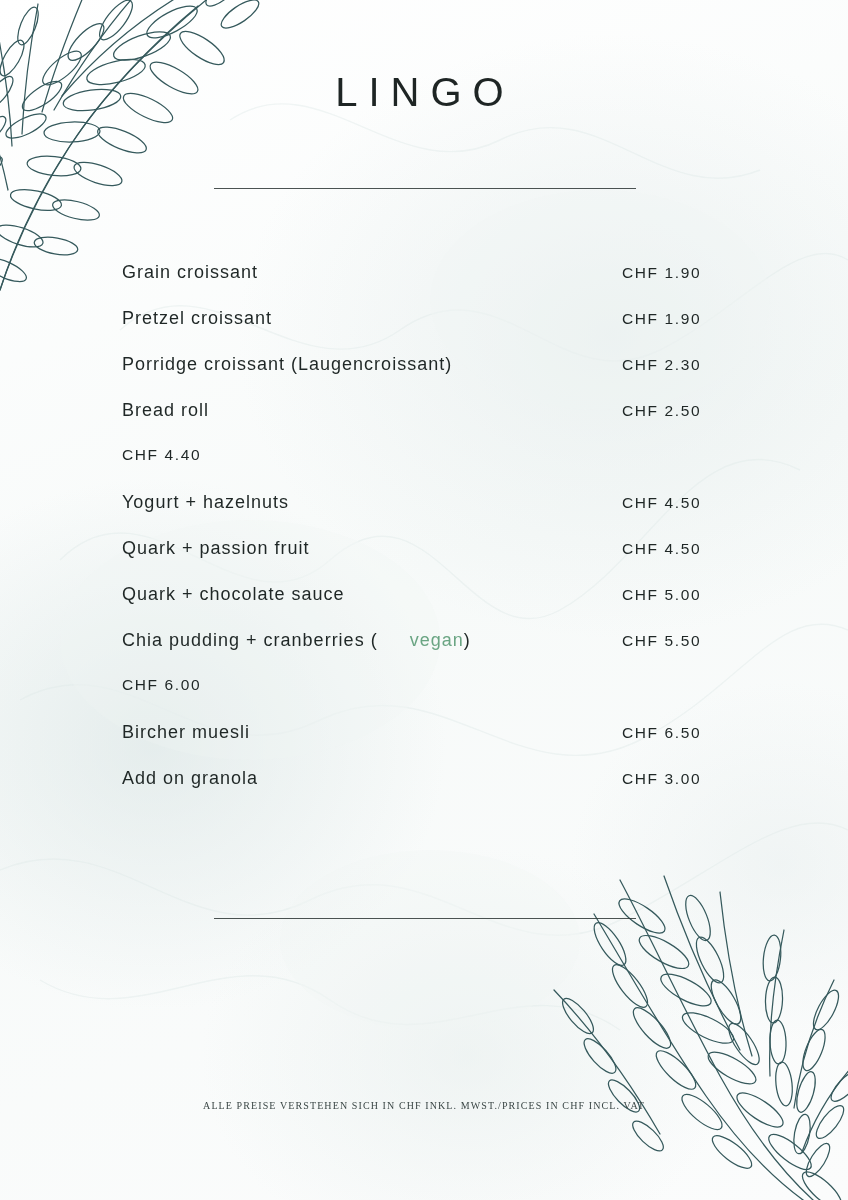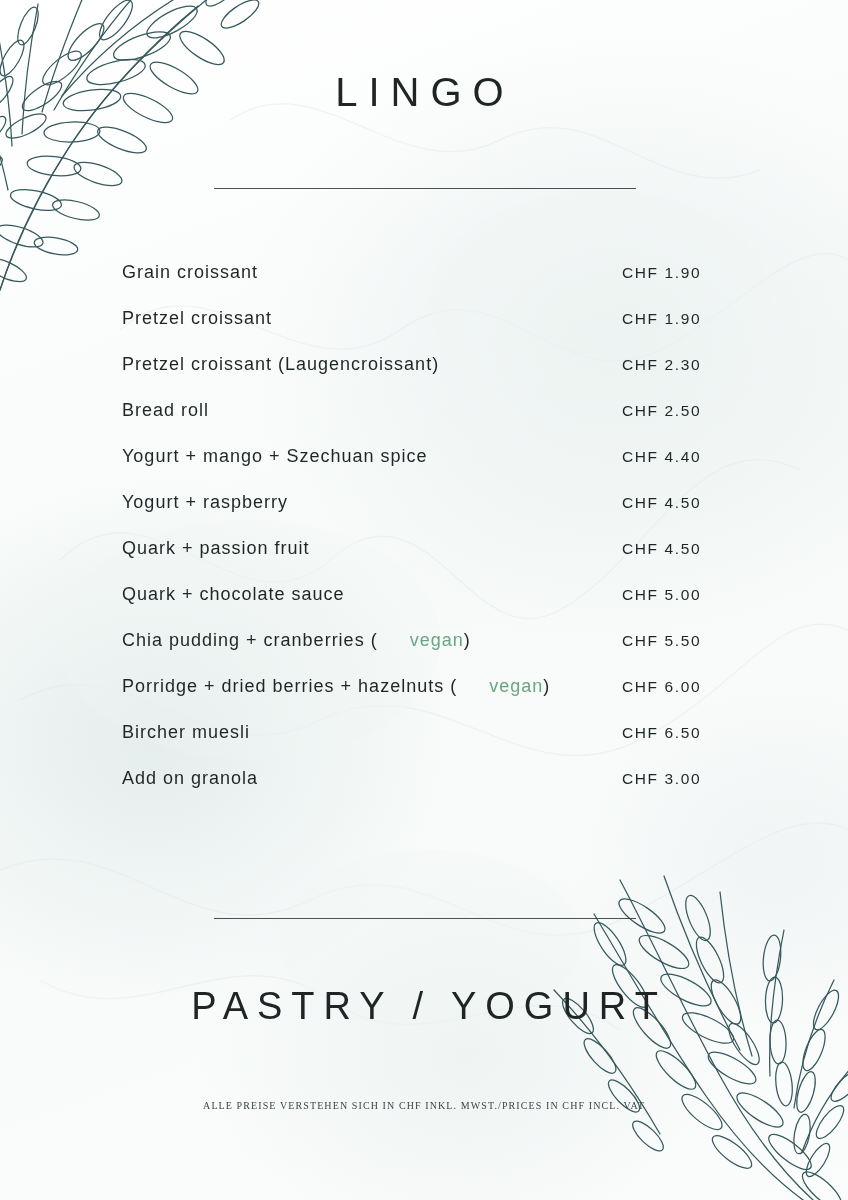--- a/index.html
+++ b/index.html
@@ -286,39 +286,38 @@
           <div class="item-price">CHF  1.90</div>
         </div>
     </div>
     <div class="menu-row">
       <div class="item-name"><span>Pretzel croissant</span><span class="vegan"></span><span></span></div>
       <div class="price-wrap">
           <div class="item-price">CHF  1.90</div>
         </div>
     </div>
     <div class="menu-row">
-      <div class="item-name"><span>Pretzel croissant (Laugencroissant)</span><span class="vegan"></span><span></span></div>
+      <div class="item-name"><span>Porridge croissant (Laugencroissant)</span><span class="vegan"></span><span></span></div>
       <div class="price-wrap">
           <div class="item-price">CHF  2.30</div>
         </div>
     </div>
     <div class="menu-row">
       <div class="item-name"><span>Bread roll</span><span class="vegan"></span><span></span></div>
       <div class="price-wrap">
           <div class="item-price">CHF  2.50</div>
         </div>
     </div>
     <div class="menu-row">
-      <div class="item-name"><span>Yogurt + mango + Szechuan spice</span><span class="vegan"></span><span></span></div>
       <div class="price-wrap">
           <div class="item-price">CHF  4.40</div>
         </div>
     </div>
     <div class="menu-row">
-      <div class="item-name"><span>Yogurt + raspberry</span><span class="vegan"></span><span></span></div>
+      <div class="item-name"><span>Yogurt + hazelnuts</span><span class="vegan"></span><span></span></div>
       <div class="price-wrap">
           <div class="item-price">CHF  4.50</div>
         </div>
     </div>
     <div class="menu-row">
       <div class="item-name"><span>Quark + passion fruit</span><span class="vegan"></span><span></span></div>
       <div class="price-wrap">
           <div class="item-price">CHF  4.50</div>
         </div>
     </div>
@@ -328,38 +327,36 @@
           <div class="item-price">CHF  5.00</div>
         </div>
     </div>
     <div class="menu-row">
       <div class="item-name"><span>Chia pudding + cranberries (</span><span class="vegan">vegan</span><span>)</span></div>
       <div class="price-wrap">
           <div class="item-price">CHF  5.50</div>
         </div>
     </div>
     <div class="menu-row">
-      <div class="item-name"><span>Porridge + dried berries + hazelnuts (</span><span class="vegan">vegan</span><span>)</span></div>
       <div class="price-wrap">
           <div class="item-price">CHF  6.00</div>
         </div>
     </div>
     <div class="menu-row">
       <div class="item-name"><span>Bircher muesli</span><span class="vegan"></span><span></span></div>
       <div class="price-wrap">
           <div class="item-price">CHF  6.50</div>
         </div>
     </div>
     <div class="menu-row">
       <div class="item-name"><span>Add on granola</span><span class="vegan"></span><span></span></div>
       <div class="price-wrap">
           <div class="item-price">CHF  3.00</div>
         </div>
     </div>
   </div>
 
   <div class="rule-bottom"></div>
 
-  <div class="section-title">PASTRY / YOGURT</div>
 
   <div class="footer-note">ALLE PREISE VERSTEHEN SICH IN CHF INKL. MWST./PRICES IN CHF INCL. VAT</div>
 
 </div>
 
 </body></html>

